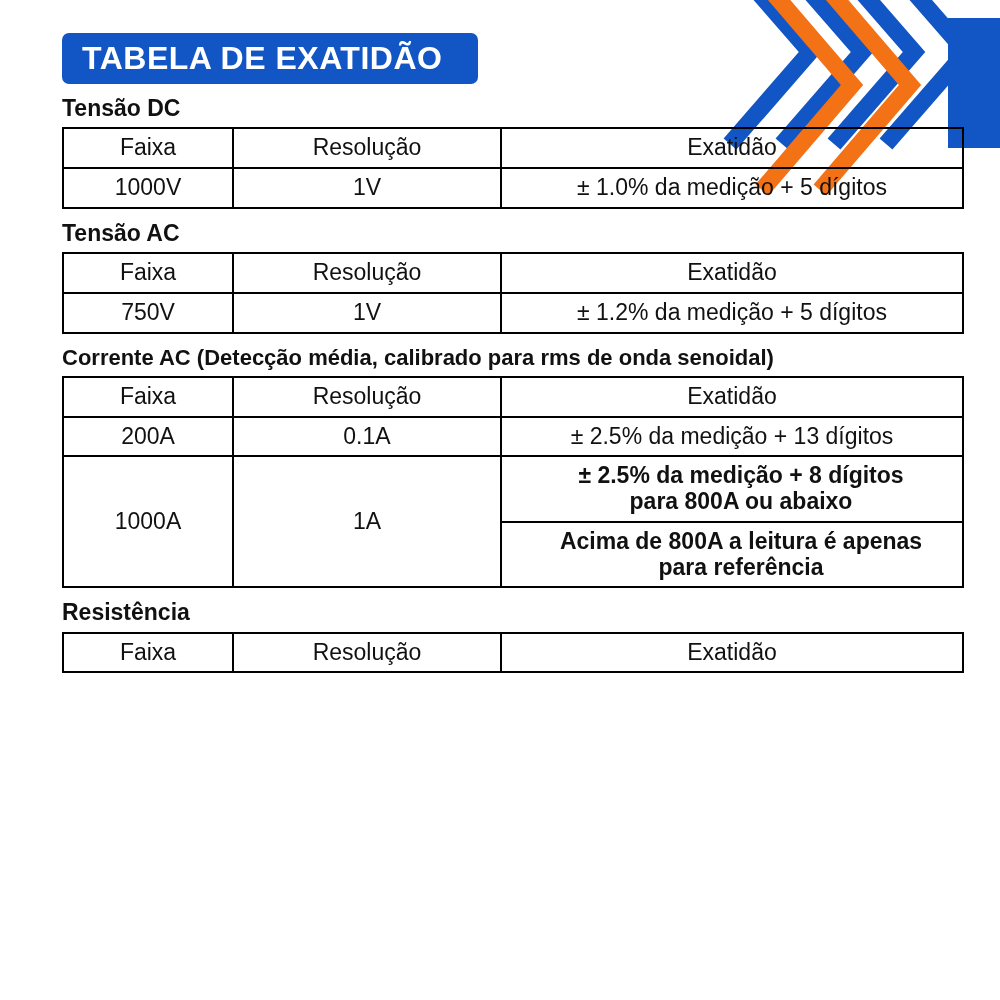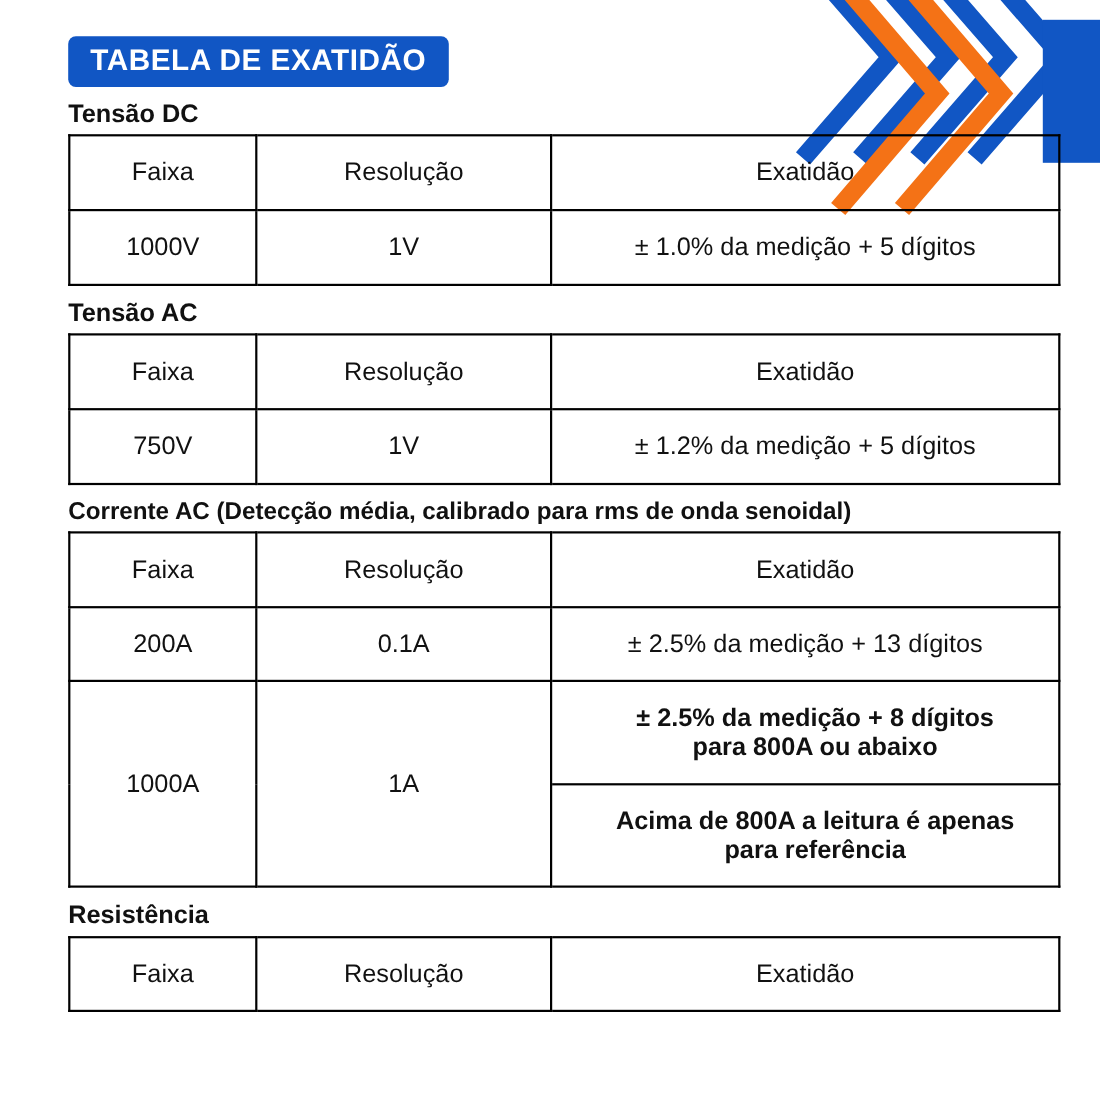--- a/index.html
+++ b/index.html
@@ -33,23 +33,23 @@
     width: 1000px;
     padding: 0;
   }
 
   .title-badge {
     display: inline-block;
     margin: 33px 0 0 62px;
     background: #1156c4;
     color: #ffffff;
     font-weight: bold;
-    font-size: 27px;
+    font-size: 32px;
     letter-spacing: 0.5px;
-    padding: 9px 20px 10px 20px;
+    padding: 9px 36px 10px 20px;
     border-radius: 7px;
     line-height: 1;
   }
 
   .section-title {
     font-weight: bold;
     font-size: 23px;
     color: #111111;
     margin: 12px 12px 6px 62px;
     line-height: 1.1;
@@ -61,21 +61,21 @@
     margin-left: 62px;
     width: 900px;
     table-layout: fixed;
   }
   table.acc td {
     border: 2px solid #000000;
     text-align: center;
     vertical-align: middle;
     font-size: 23px;
     color: #111111;
-    padding: 20px 4px;
+    padding: 6px 4px;
     line-height: 1.12;
   }
   .c-faixa   { width: 170px; }
   .c-resol   { width: 268px; }
   .c-exat    { width: 462px; }
 
   td.tall      { padding: 17px 4px; }
   td.taller    { padding: 25px 4px; }
   .sub { font-size: 23px; font-weight: bold; }
 

